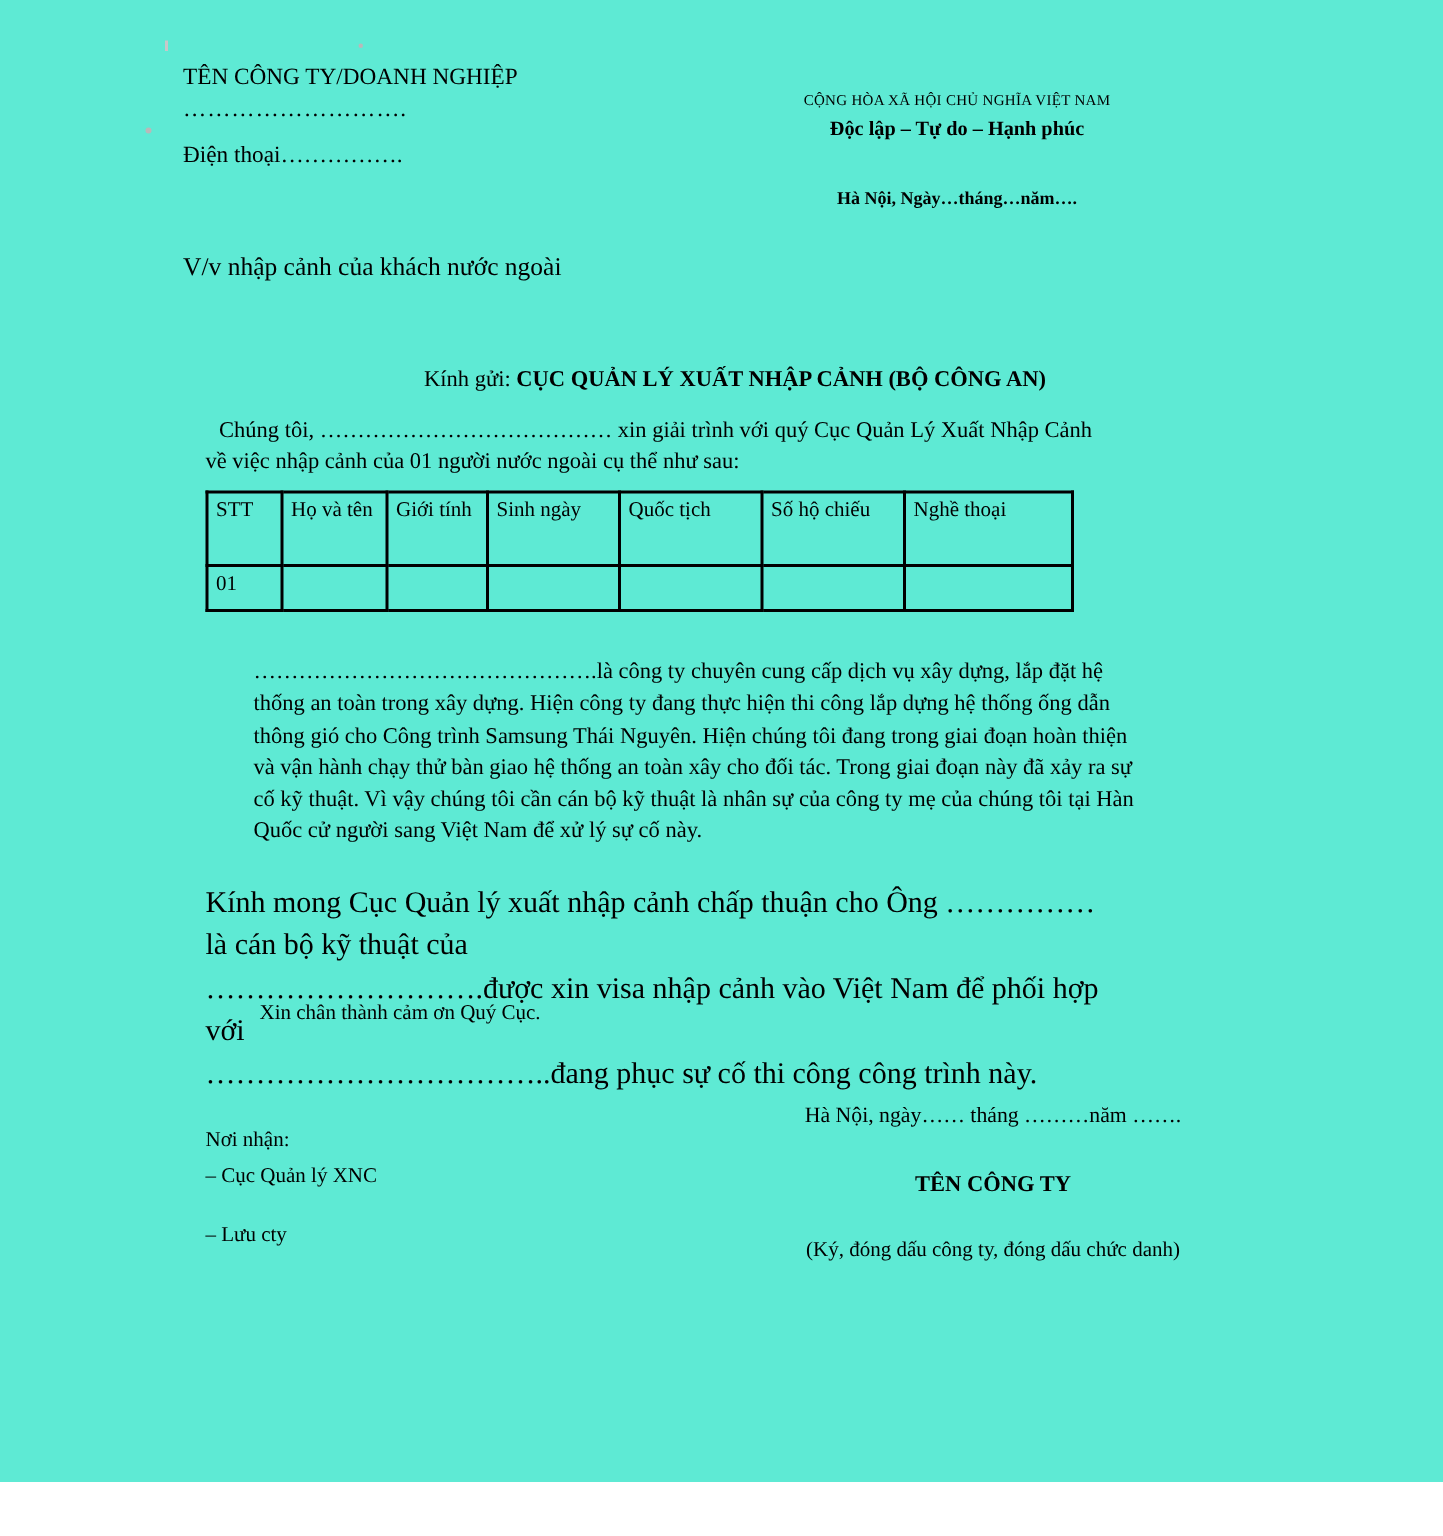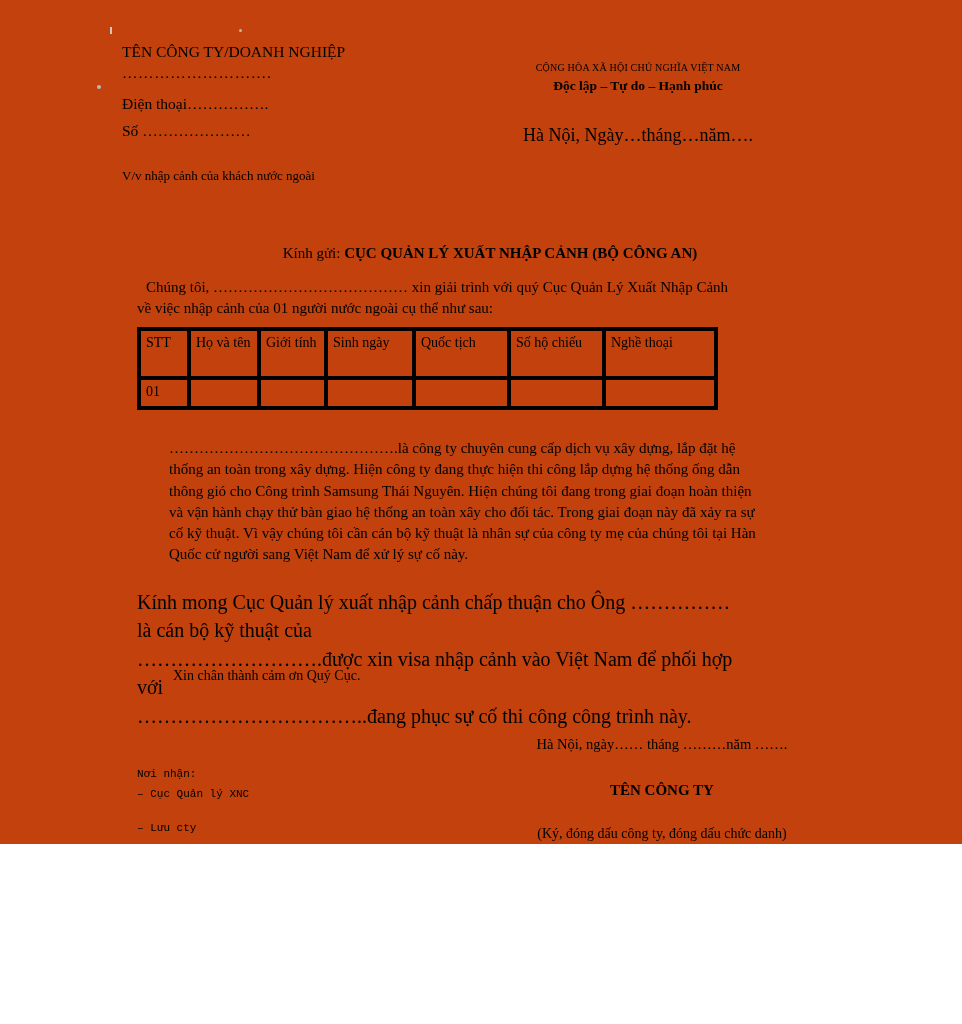--- a/index.html
+++ b/index.html
@@ -11,22 +11,22 @@
     width: 962px;
     height: 1024px;
     font-family: "Liberation Serif", "DejaVu Serif", serif;
     color: #000000;
     position: relative;
     overflow: hidden;
   }
   .page {
     position: relative;
     width: 962px;
-    height: 844px;
-    background: #c2410c;
+    height: 988px;
+    background: #5eead4;
   }
   .speck {
     position: absolute;
     background: #b9b9b9;
     width: 3px;
     height: 3px;
     border-radius: 50%;
   }
   .speck.s1 { left: 110px; top: 27px; width: 2px; height: 7px; border-radius: 0; background: #c8c8c8; }
   .speck.s2 { left: 239px; top: 29px; width: 3px; height: 3px; }
@@ -67,29 +67,29 @@
     font-weight: normal;
     font-size: 10px;
     letter-spacing: 0.2px;
   }
   .hdr-right .motto {
     font-weight: bold;
     font-size: 13.5px;
     margin-top: 5px;
   }
   .hdr-right .place-date {
-    font-weight: normal;
-    font-size: 18px;
+    font-weight: bold;
+    font-size: 12px;
     margin-top: 31px;
   }
   .subject {
     position: absolute;
     left: 122px;
     top: 168px;
-    font-size: 13px;
+    font-size: 17px;
   }
 
   
   .doc-title {
     position: absolute;
     left: 0;
     top: 211px;
     width: 962px;
     text-align: center;
     font-weight: bold;
@@ -129,21 +129,21 @@
     top: 327px;
     width: 577px;
   }
   table.persons {
     border-collapse: collapse;
     width: 577px;
     table-layout: fixed;
   }
   table.persons th,
   table.persons td {
-    border: 4px solid #000000;
+    border: 2px solid #000000;
     font-size: 14px;
     font-weight: normal;
     text-align: left;
     vertical-align: top;
     padding: 4px 5px 0 5px;
     height: 49px;
     box-sizing: border-box;
   }
   table.persons td { height: 30px; }
   table.persons col.c0 { width: 50px; }
@@ -178,24 +178,23 @@
     left: 137px;
     top: 668px;
     font-size: 14px;
     margin-left: 36px;
   }
 
   
   .foot-left {
     position: absolute;
     left: 137px;
-    top: 767px;
-    font-size: 11px;
+    top: 751px;
+    font-size: 14px;
     line-height: 1.45;
-    font-family: Liberation Mono, monospace;
   }
   .foot-left .recv { margin-bottom: 4px; }
   .foot-left .luu { margin-top: 18px; }
   .foot-right {
     position: absolute;
     left: 452px;
     top: 736px;
     width: 420px;
     text-align: center;
     font-size: 14.5px;
@@ -217,21 +216,20 @@
 
   <span class="speck s1"></span>
   <span class="speck s2"></span>
   <span class="speck s3"></span>
 
   <div class="header">
     <div class="hdr-left">
       <div class="line">TÊN CÔNG TY/DOANH NGHIỆP</div>
       <div class="dots-only">……………………….</div>
       <div class="line">Điện thoại…………….</div>
-      <div class="line">Số …………………</div>
     </div>
 
     <div class="hdr-right">
       <div class="nation">CỘNG HÒA XÃ HỘI CHỦ NGHĨA VIỆT NAM</div>
       <div class="motto">Độc lập – Tự do – Hạnh phúc</div>
       <div class="place-date">Hà Nội, Ngày…tháng…năm….</div>
     </div>
   </div>
 
   <div class="subject">V/v nhập cảnh của khách nước ngoài</div>

